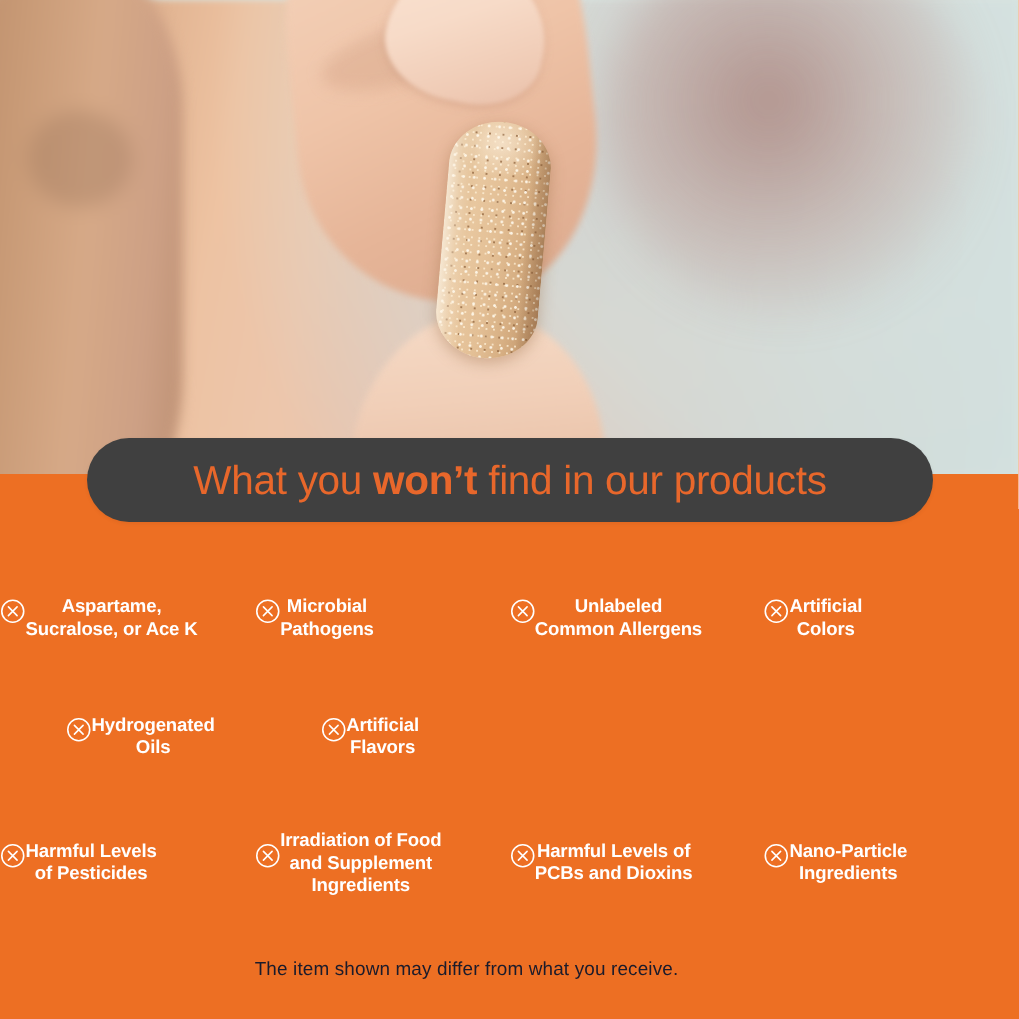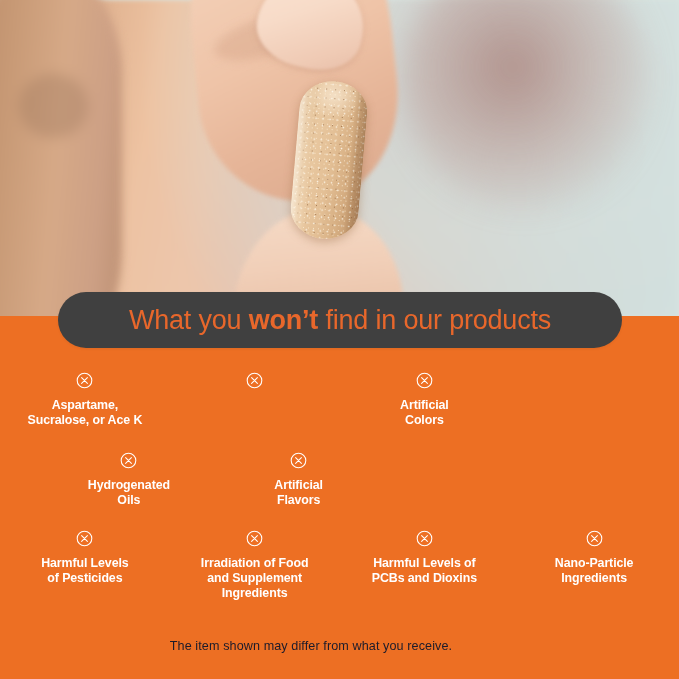--- a/index.html
+++ b/index.html
@@ -216,21 +216,21 @@
     display: flex;
     width: 679px;
   }
   .grid-row.r1 { height: 80px; }
   .grid-row.r2 { height: 78px; margin-left: 44px; }
   .grid-row.r3 { height: 90px; }
 
   .cell {
     width: 169.75px;
     display: flex;
-    flex-direction: column;
+    flex-direction: row;
     align-items: center;
   }
   .cell .x-icon {
     width: 17px;
     height: 17px;
     display: block;
     margin-bottom: 9px;
     flex: none;
   }
   .cell-label {
@@ -286,20 +286,30 @@
             <path d="M6.6 6.6 L13.4 13.4 M13.4 6.6 L6.6 13.4" stroke="#ffffff" stroke-width="1.25" stroke-linecap="round"></path>
           </svg>
           <div class="cell-label">Aspartame,
 Sucralose, or Ace K</div>
         </div>
         <div class="cell">
           <svg class="x-icon" viewBox="0 0 20 20">
             <circle cx="10" cy="10" r="8.6" fill="none" stroke="#ffffff" stroke-width="1.25"></circle>
             <path d="M6.6 6.6 L13.4 13.4 M13.4 6.6 L6.6 13.4" stroke="#ffffff" stroke-width="1.25" stroke-linecap="round"></path>
           </svg>
+          <div class="cell-label">Microbial
+Pathogens</div>
+        </div>
+        <div class="cell">
+          <svg class="x-icon" viewBox="0 0 20 20">
+            <circle cx="10" cy="10" r="8.6" fill="none" stroke="#ffffff" stroke-width="1.25"></circle>
+            <path d="M6.6 6.6 L13.4 13.4 M13.4 6.6 L6.6 13.4" stroke="#ffffff" stroke-width="1.25" stroke-linecap="round"></path>
+          </svg>
+          <div class="cell-label">Unlabeled
+Common Allergens</div>
         </div>
         <div class="cell">
           <svg class="x-icon" viewBox="0 0 20 20">
             <circle cx="10" cy="10" r="8.6" fill="none" stroke="#ffffff" stroke-width="1.25"></circle>
             <path d="M6.6 6.6 L13.4 13.4 M13.4 6.6 L6.6 13.4" stroke="#ffffff" stroke-width="1.25" stroke-linecap="round"></path>
           </svg>
           <div class="cell-label">Artificial
 Colors</div>
         </div>
       </div>

